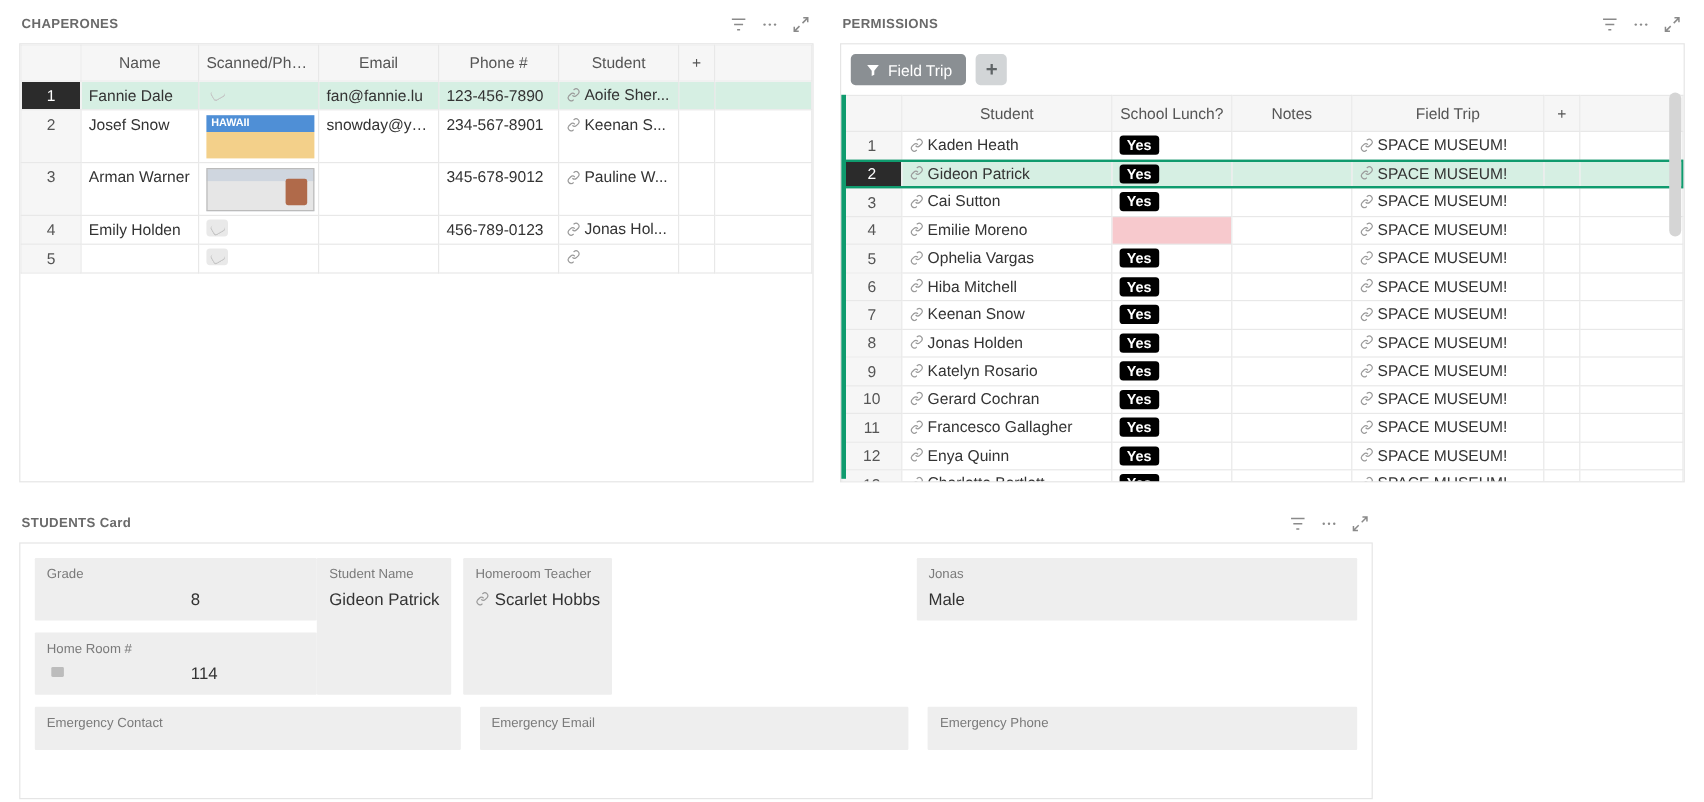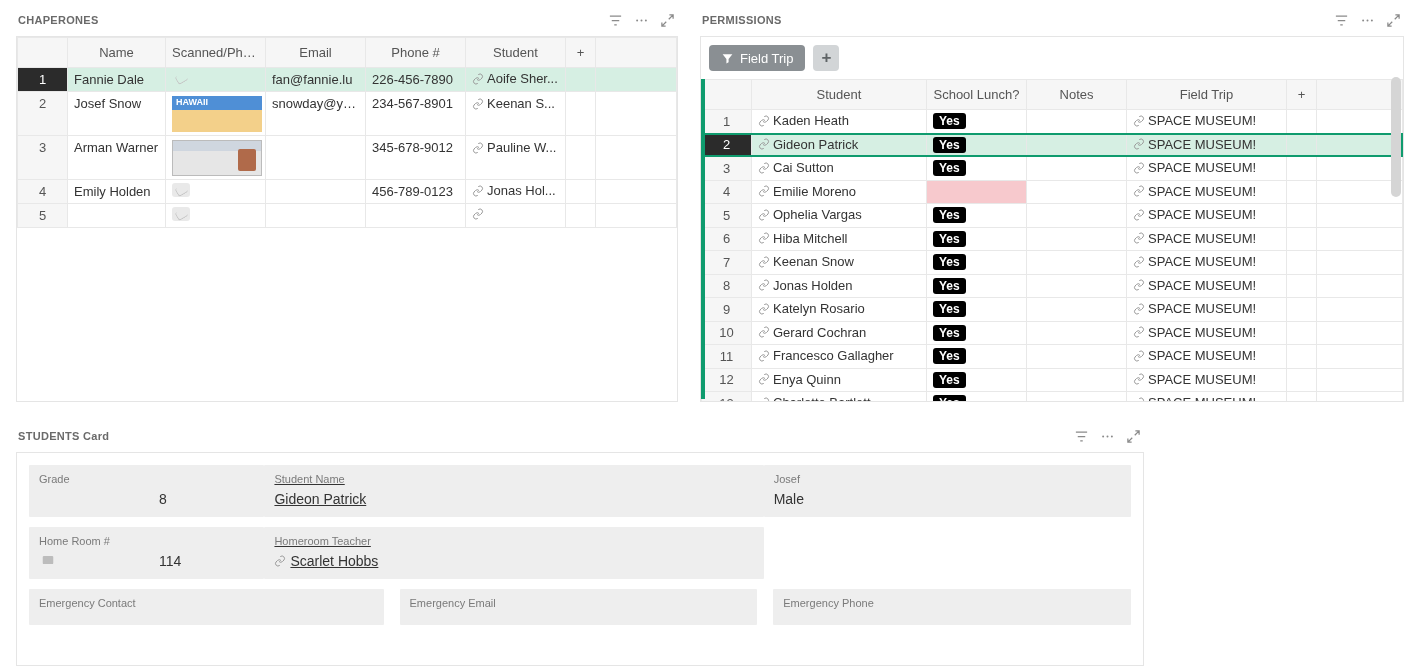--- a/index.html
+++ b/index.html
@@ -226,21 +226,21 @@
           <th>+</th>
           <th></th>
         </tr>
       </thead>
       <tbody id="chap-body">
           <tr class="selected">
             <td class="rownum">1</td>
             <td>Fannie Dale</td>
             <td><span class="attach-ico green"></span></td>
             <td>fan@fannie.lu</td>
-            <td>226-456-7890</td>
+            <td>123-456-7890</td>
             <td><span class="link-pill">
                 <svg class="link-ico" viewBox="0 0 24 24" fill="none" stroke="#9a9a9a" stroke-width="2">
                   <path d="M10 13a5 5 0 0 0 7 0l3-3a5 5 0 0 0-7-7l-1 1M14 11a5 5 0 0 0-7 0l-3 3a5 5 0 0 0 7 7l1-1"></path>
                 </svg>
                 <span>Aoife Sher...</span>
               </span></td>
             <td></td>
             <td></td>
           </tr>
           <tr class="tall-row">
@@ -658,38 +658,38 @@
         <div class="fld pad-indent">
           <div class="fld-label">Home Room #</div>
           <div class="fld-value" style="display:flex; align-items:center;">
             <span style="position:absolute;"><svg class="link-ico" style="width:14px;height:14px; margin-left:-118px;" viewBox="0 0 24 24" fill="#bcbcbc">
                   <rect x="3" y="5" width="18" height="14" rx="2"></rect>
                 </svg></span>
             <span>114</span>
           </div>
         </div>
       </div>
-      <div style="width:598px; display:flex; flex-direction:column; gap:10px;text-decoration:underline;">
+      <div style="width:598px; display:flex; flex-direction:row; gap:10px;">
         <div class="fld">
           <div class="fld-label">Student Name</div>
           <div class="fld-value">Gideon Patrick</div>
         </div>
         <div class="fld">
           <div class="fld-label">Homeroom Teacher</div>
           <div class="fld-value">
             <svg class="link-ico" viewBox="0 0 24 24" fill="none" stroke="#9a9a9a" stroke-width="2">
                 <path d="M10 13a5 5 0 0 0 7 0l3-3a5 5 0 0 0-7-7l-1 1M14 11a5 5 0 0 0-7 0l-3 3a5 5 0 0 0 7 7l1-1"></path>
               </svg>
             <span>Scarlet Hobbs</span>
           </div>
         </div>
       </div>
       <div style="width:440px; display:flex; flex-direction:column; gap:10px;">
         <div class="fld">
-          <div class="fld-label">Josef</div>
+          <div class="fld-label">Jonas</div>
           <div class="fld-value">Male</div>
         </div>
       </div>
     </div>
     <div style="display:flex; gap:16px; margin-top:10px;">
       <div class="fld" style="width:436px;">
         <div class="fld-label">Emergency Contact</div>
         <div class="fld-value"></div>
       </div>
       <div class="fld" style="width:440px;">

